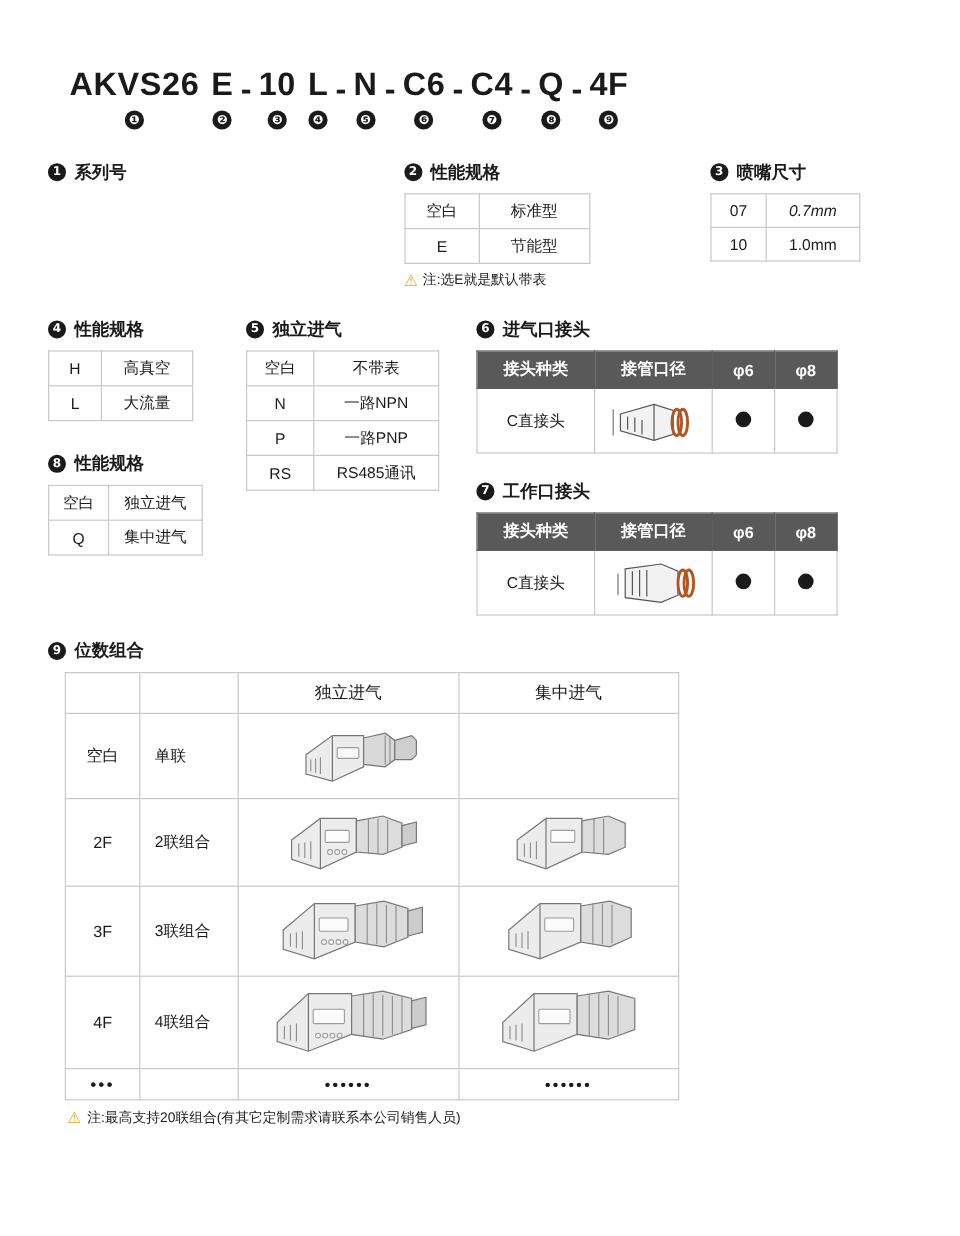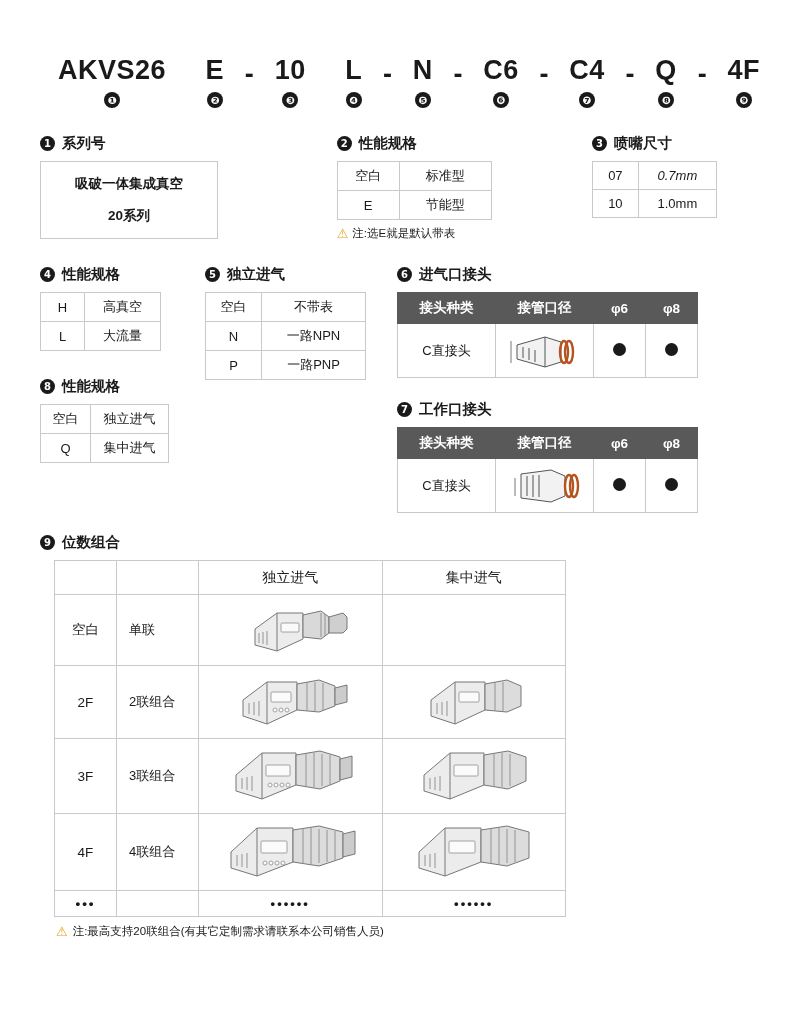--- a/index.html
+++ b/index.html
@@ -28,21 +28,20 @@
     padding: 6px 18px 7px 18px;
     margin-left: 20px;
   }
 
   
   .codeline {
     margin: 14px 0 0 18px;
     display: flex;
     align-items: flex-end;
     font-weight: bold;
-    justify-content: space-between;
   }
   .code-seg { display: flex; flex-direction: column; align-items: center; }
   .code-seg .txt {
     font-size: 27px;
     line-height: 32px;
     letter-spacing: 0.5px;
   }
   .code-seg .num {
     margin-top: 4px;
   }
@@ -235,24 +234,20 @@
   </div>
 
   
   <div class="row" style="margin-top:26px; align-items:flex-start;">
 
     <div class="block-series" style="width:300px;">
       <div class="sect-title">
         <span class="circ">1</span>
         <span>系列号</span>
       </div>
-      <div class="box">
-        <span>吸破一体集成真空</span>
-        <span>20系列</span>
-      </div>
     </div>
 
     <div style="width:258px;">
       <div class="sect-title">
         <span class="circ">2</span>
         <span>性能规格</span>
       </div>
       <table class="t">
         <tbody>
             <tr>
@@ -345,20 +340,24 @@
           <td style="width:56px;">空白</td>
           <td style="width:104px;">不带表</td>
         </tr>
         <tr>
           <td>N</td>
           <td>一路NPN</td>
         </tr>
         <tr>
           <td>P</td>
           <td>一路PNP</td>
+        </tr>
+        <tr>
+          <td>RS</td>
+          <td>RS485通讯</td>
         </tr>
       </tbody>
         </table>
     </div>
 
     <div style="width:auto;">
       <div>
         <div class="sect-title">
           <span class="circ">6</span>
           <span>进气口接头</span>

